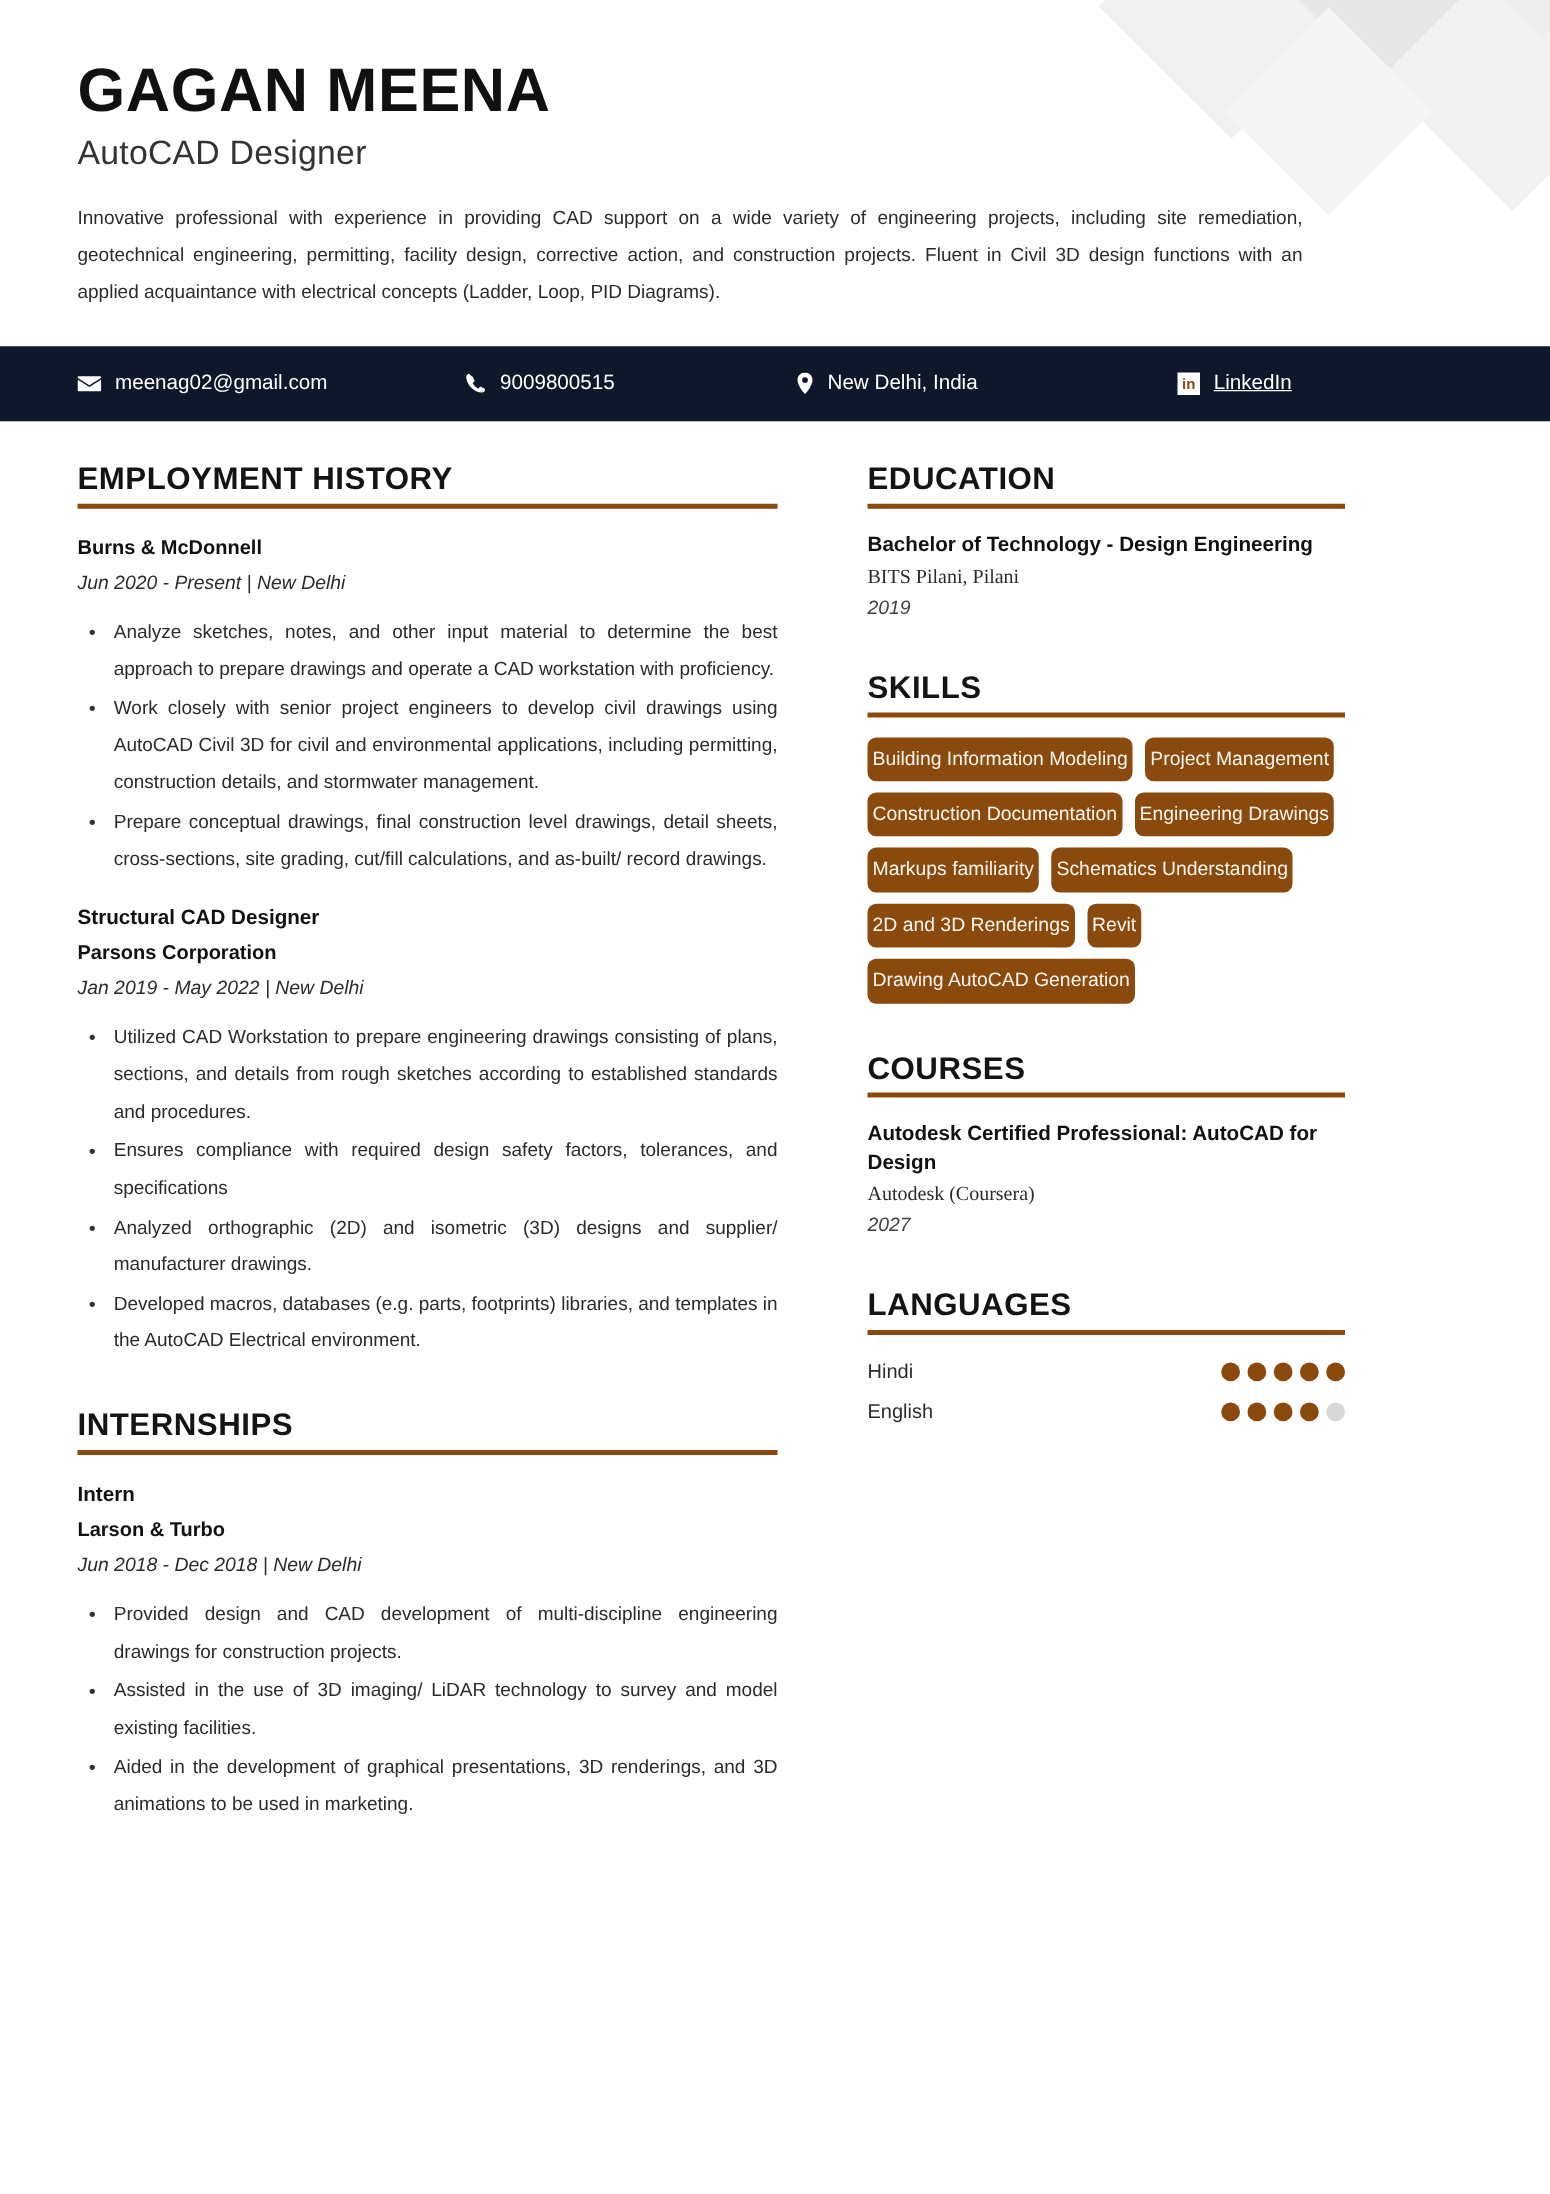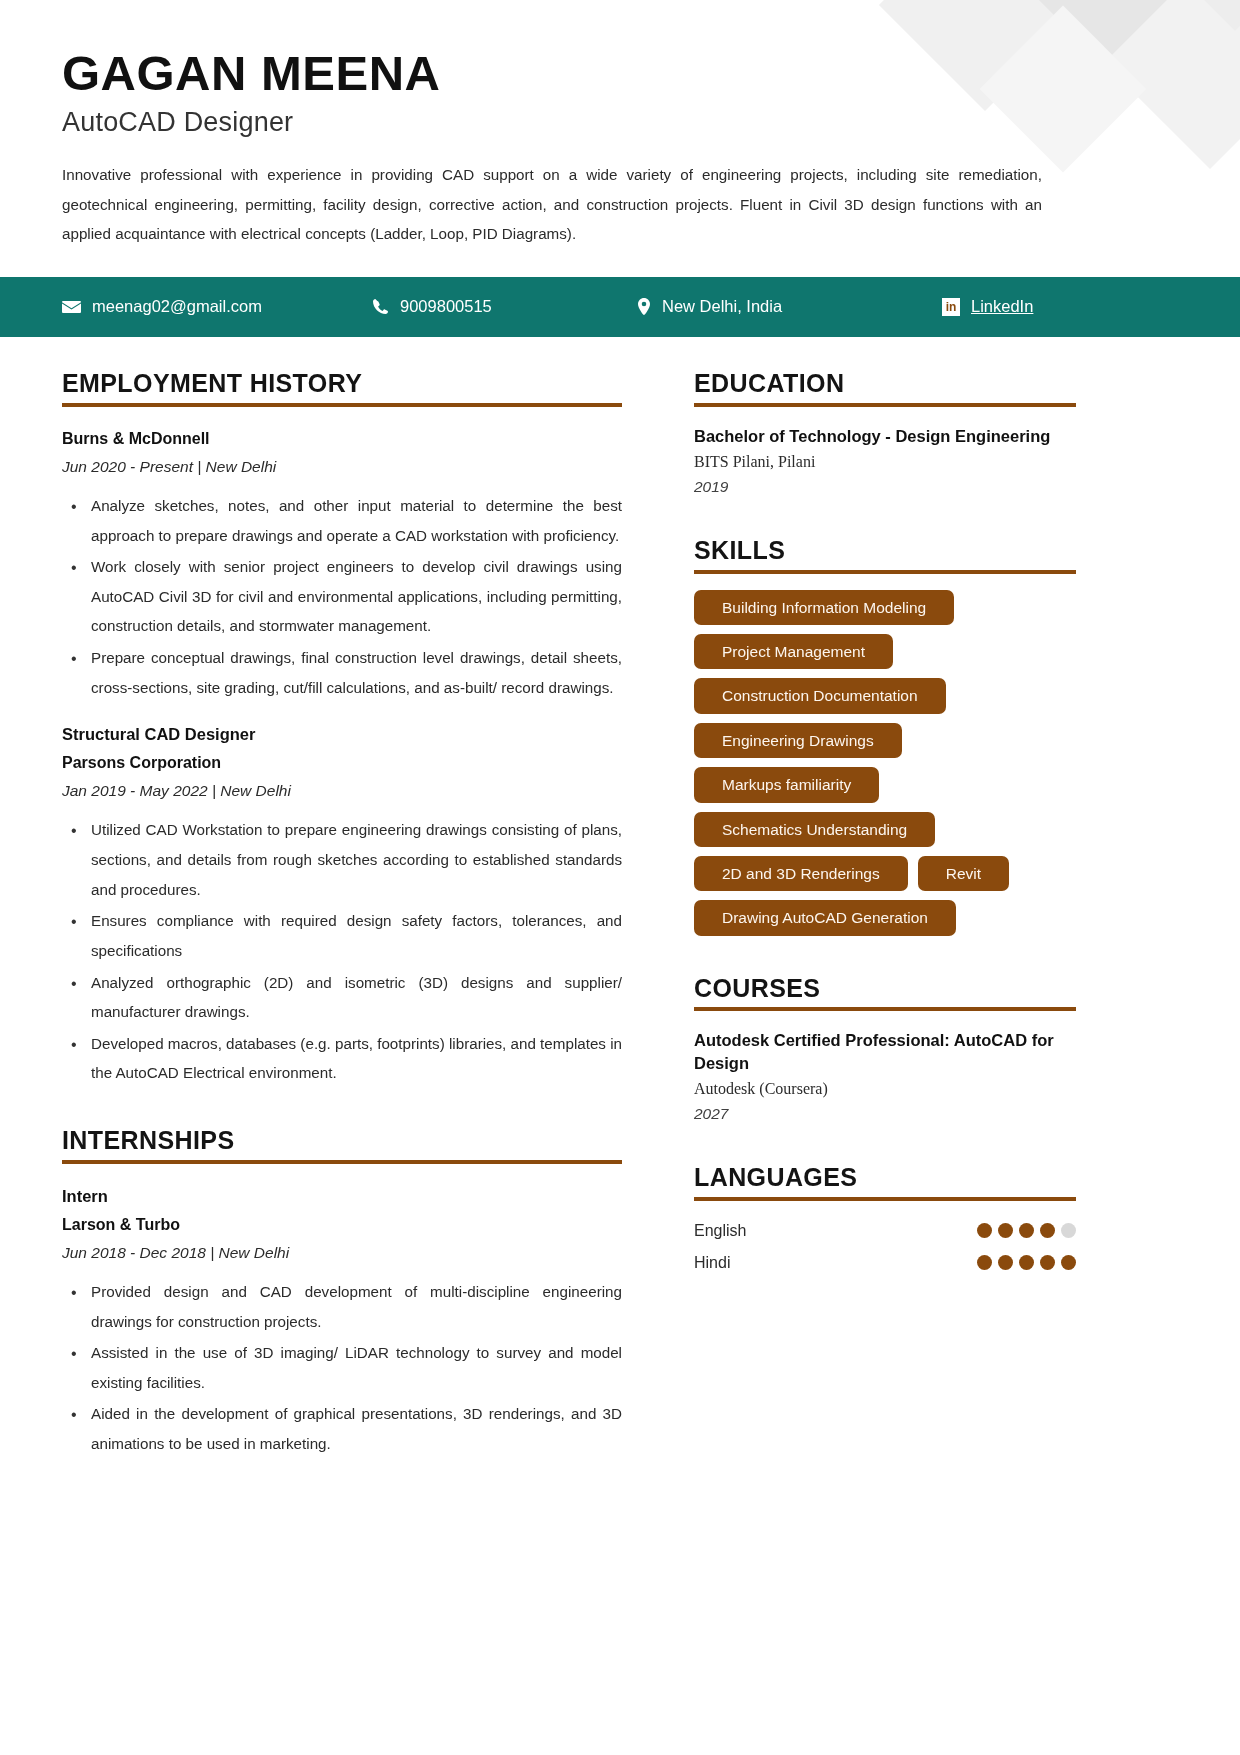--- a/index.html
+++ b/index.html
@@ -29,21 +29,21 @@
     line-height:1.04; color:#111; text-transform:uppercase;
   }
   .role { font-size:27px; color:#333; margin-top:8px; font-weight:400; letter-spacing:0.2px; }
   .summary {
     margin-top:22px; font-size:15.2px; line-height:1.95; color:#2b2b2b;
     text-align:justify; max-width:980px;
   }
 
   
   .contactbar {
-    margin-top:28px; background:#0f766e; color:#fff;
+    margin-top:28px; background:#0f172a; color:#fff;
     height:60px; display:flex; align-items:center;
     padding:0 62px; gap:0; position:relative; z-index:2;
   }
   .citem { display:flex; align-items:center; gap:11px; font-size:16.5px; color:#fff; }
   .citem .ctext { color:#fff; }
   .citem.c1 { width:310px; }
   .citem.c2 { width:265px; }
   .citem.c3 { width:305px; }
   .citem.c4 { }
   .citem a, .linktext { color:#fff; text-decoration:underline; }
@@ -83,21 +83,21 @@
   }
 
   
   .edu-deg { font-size:16.5px; font-weight:bold; color:#111; line-height:1.35; margin-top:18px; }
   .edu-school { font-size:16px; color:#2b2b2b; margin-top:4px; line-height:1.4;font-family:Liberation Serif, serif; }
   .edu-year { font-size:15.5px; font-style:italic; color:#404040; margin-top:3px; line-height:1.4; }
 
   .skills-wrap { margin-top:16px; display:flex; flex-wrap:wrap; gap:9px 10px; }
   .skill {
     background:#8a4a0d; color:#fdf6ef; border-radius:7px;
-    padding:8px 28px; font-size:15.5px; line-height:1.25; white-space:nowrap;
+    padding:8px 4px; font-size:15.5px; line-height:1.25; white-space:nowrap;
   }
 
   .langs { margin-top:14px; }
   .lang-row { display:flex; align-items:center; justify-content:space-between; padding:7px 0; }
   .lang-name { font-size:16px; color:#2b2b2b; }
   .dots { display:flex; gap:6px; }
   .dot { width:15px; height:15px; border-radius:50%; background:#d8d8d8; }
   .dot.on { background:#8a4a0d; }
 </style>
 </head>
@@ -244,37 +244,37 @@
               <div class="edu-year">2027</div>
             </div>
           </div>
       </div>
 
       <div class="section">
         <div class="sec-title">LANGUAGES</div>
         <div class="sec-rule"></div>
         <div class="langs" id="languages-list">
             <div class="lang-row">
+              <span class="lang-name">Hindi</span>
+              <span class="dots">
+                <span class="dot on"></span>
+                <span class="dot on"></span>
+                <span class="dot on"></span>
+                <span class="dot on"></span>
+                <span class="dot on"></span>
+              </span>
+            </div>
+            <div class="lang-row">
               <span class="lang-name">English</span>
               <span class="dots">
                 <span class="dot on"></span>
                 <span class="dot on"></span>
                 <span class="dot on"></span>
                 <span class="dot on"></span>
                 <span class="dot"></span>
               </span>
             </div>
-            <div class="lang-row">
-              <span class="lang-name">Hindi</span>
-              <span class="dots">
-                <span class="dot on"></span>
-                <span class="dot on"></span>
-                <span class="dot on"></span>
-                <span class="dot on"></span>
-                <span class="dot on"></span>
-              </span>
-            </div>
           </div>
       </div>
 
     </div>
   </div>
 </div>
 
 </body></html>

